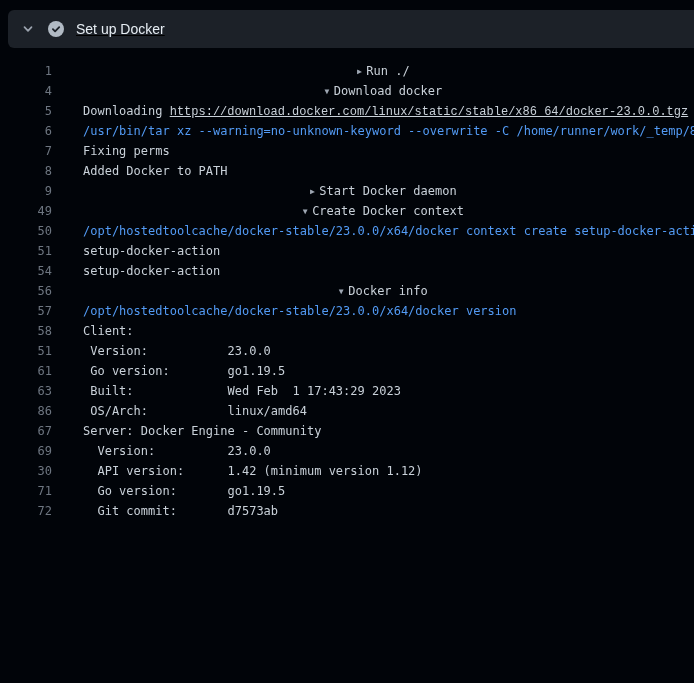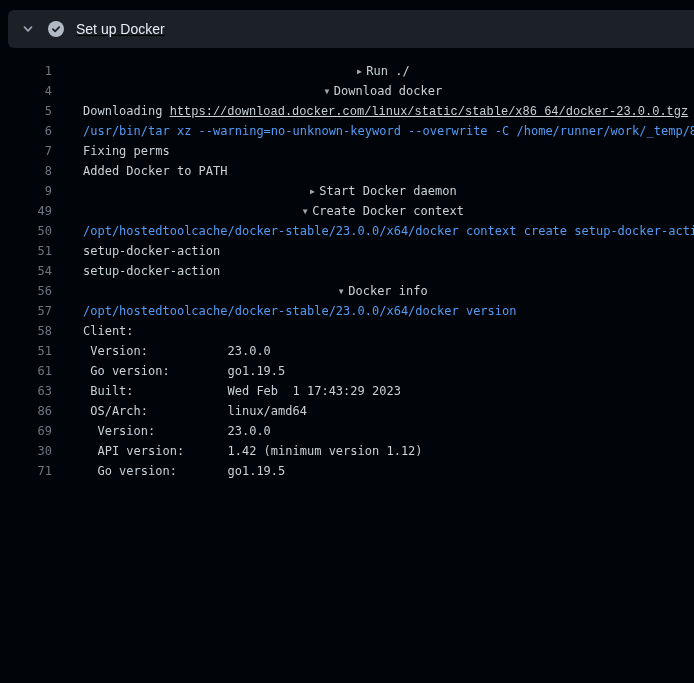--- a/index.html
+++ b/index.html
@@ -76,16 +76,18 @@
     <div class="line"><a class="num">50</a><span class="content child"><span class="part command">/opt/hostedtoolcache/docker-stable/23.0.0/x64/docker context create setup-docker-action --docker</span></span></div>
     <div class="line"><a class="num">51</a><span class="content child"><span class="part plain">setup-docker-action</span></span></div>
     <div class="line"><a class="num">54</a><span class="content child"><span class="part plain">setup-docker-action</span></span></div>
     <div class="line"><a class="num">56</a><span class="content group"><span class="tri">▼</span><span class="part plain">Docker info</span></span></div>
     <div class="line"><a class="num">57</a><span class="content child"><span class="part command">/opt/hostedtoolcache/docker-stable/23.0.0/x64/docker version</span></span></div>
     <div class="line"><a class="num">58</a><span class="content child"><span class="part plain">Client:</span></span></div>
     <div class="line"><a class="num">51</a><span class="content child"><span class="part plain"> Version:           23.0.0</span></span></div>
     <div class="line"><a class="num">61</a><span class="content child"><span class="part plain"> Go version:        go1.19.5</span></span></div>
     <div class="line"><a class="num">63</a><span class="content child"><span class="part plain"> Built:             Wed Feb  1 17:43:29 2023</span></span></div>
     <div class="line"><a class="num">86</a><span class="content child"><span class="part plain"> OS/Arch:           linux/amd64</span></span></div>
+    <div class="line"><a class="num">67</a><span class="content child"><span class="part plain">Server: Docker Engine - Community</span></span></div>
     <div class="line"><a class="num">69</a><span class="content child"><span class="part plain">  Version:          23.0.0</span></span></div>
     <div class="line"><a class="num">30</a><span class="content child"><span class="part plain">  API version:      1.42 (minimum version 1.12)</span></span></div>
     <div class="line"><a class="num">71</a><span class="content child"><span class="part plain">  Go version:       go1.19.5</span></span></div>
+    <div class="line"><a class="num">72</a><span class="content child"><span class="part plain">  Git commit:       d7573ab</span></span></div>
   </div>
 
 </body></html>

